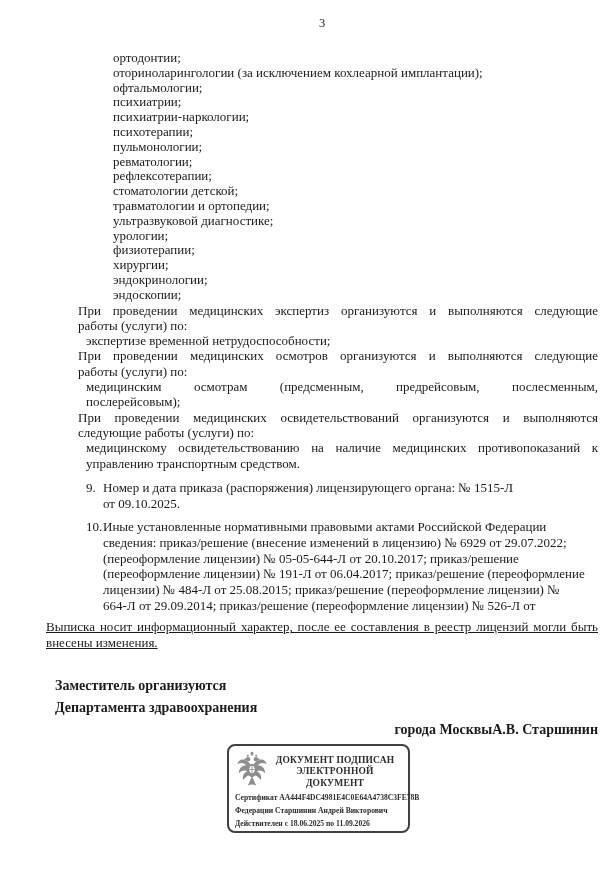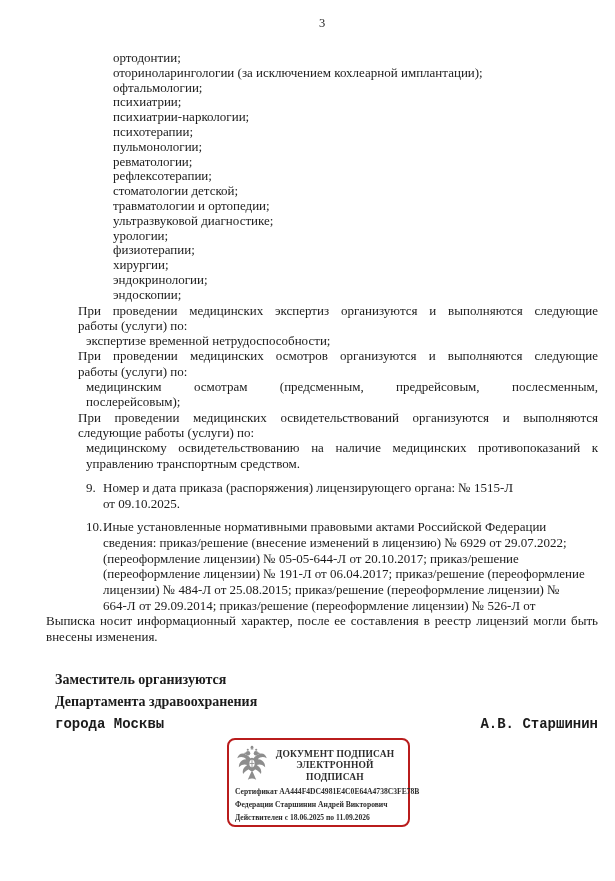--- a/index.html
+++ b/index.html
@@ -15,28 +15,28 @@
   .specialties{margin-left:67px;}
   .specialties .ln{line-height:14.8px;}
   .section-intro{margin-left:32px;width:520px;}
   .services{margin-left:40px;width:512px;}
   .numbered{margin-left:40px;display:flex;}
   .numbered.first{margin-top:9px;}
   .numbered.second{margin-top:8px;}
   .num{flex:none;width:17px;line-height:15.7px;}
   .num-lines{flex:1;min-width:0;}
   .num-lines .ln{line-height:15.7px;}
-  .note{width:552px;}
+  .note{margin-top:6px;width:552px;text-decoration:underline;}
   .note .ln{line-height:15.7px;}
   .sig-block{margin-top:24px;margin-left:9px;width:543px;font-weight:bold;font-size:14px;}
   .sig-line{line-height:22px;}
-  .sig-last{display:flex;justify-content:space-between;line-height:22px;font-family:Liberation Mono, monospace;}
+  .sig-last{display:flex;justify-content:flex-end;line-height:22px;}
   .stamp{
     margin-left:172px;margin-top:3px;width:183px;height:89px;box-sizing:border-box;
-    border:2px solid #b91c1c;border-radius:8px;background:#ffffff;
+    border:2px solid #404040;border-radius:8px;background:#ffffff;
     padding:4px 7px 3px 6px;
   }
   .stamp-top{display:flex;align-items:flex-start;}
   .stamp-emblem{flex:none;width:34px;height:40px;}
   .stamp-title{flex:1;text-align:center;padding-top:5px;font-size:9.5px;line-height:11.5px;letter-spacing:.2px;color:#2d2d2d;}
   .stamp-details{margin-top:1px;font-size:7.6px;line-height:13px;color:#2d2d2d;}
   .stamp-details .bold{font-weight:bold;}
   .sd-line{white-space:nowrap;}
 </style>
 </head>
@@ -150,21 +150,21 @@
                 <path d="M35 27 C46 14 57 16 60 27 C53 23 47 25 43 29 C51 29 57 35 57 44 C51 38 45 38 41 40 C48 44 51 50 49 57 C45 51 39 48 36 48 Z"></path>
                 <ellipse cx="32" cy="39" rx="8.5" ry="13"></ellipse>
                 <path d="M32 50 L24 68 C29 64.5 35 64.5 40 68 Z"></path>
               </g>
               <ellipse cx="32" cy="37" rx="5" ry="7.2" fill="#ffffff"></ellipse>
               <path d="M32 30.5 v13.5 M27.4 37 h9.2" stroke="#8d8d8d" stroke-width="1.6" fill="none"></path>
             </svg>
           </span>
           <div class="stamp-title">
             <div>ДОКУМЕНТ ПОДПИСАН</div>
-            <div>ЭЛЕКТРОННОЙ ПОДПИСАН</div>
+            <div>ЭЛЕКТРОННОЙ ДОКУМЕНТ</div>
           </div>
         </div>
         <div class="stamp-details">
           <div class="sd-line">
             <span>Сертификат</span>
             <span>AA444F4DC4981E4C0E64A4738C3FE78B</span>
           </div>
           <div class="sd-line">
             <span>Федерации</span>
             <span class="bold">Старшинин Андрей Викторович</span>

